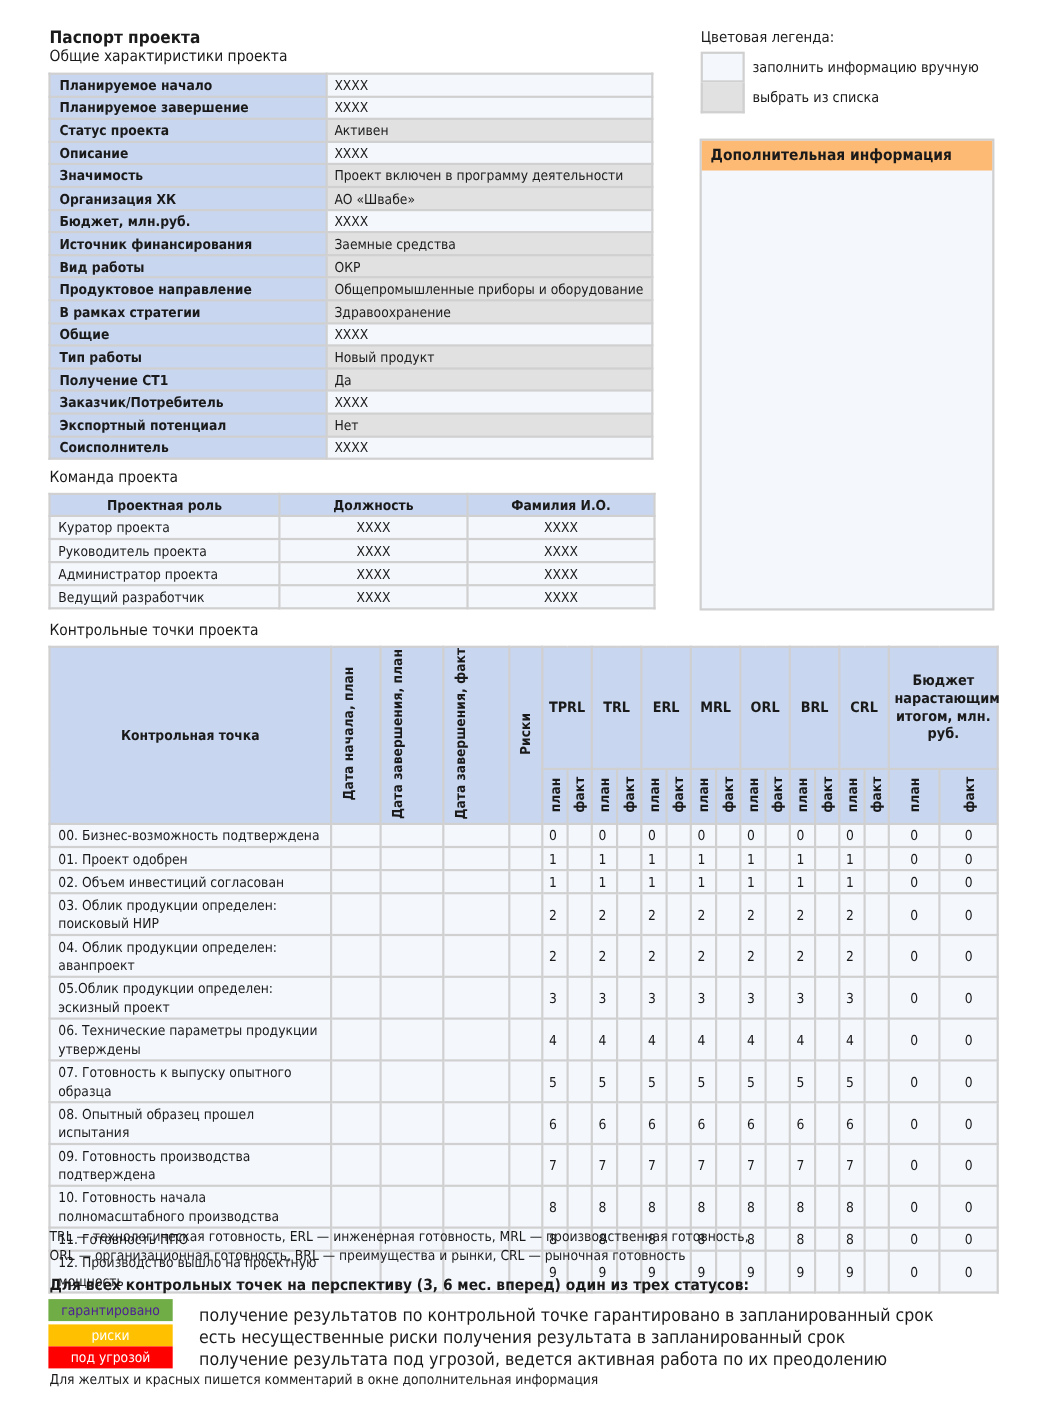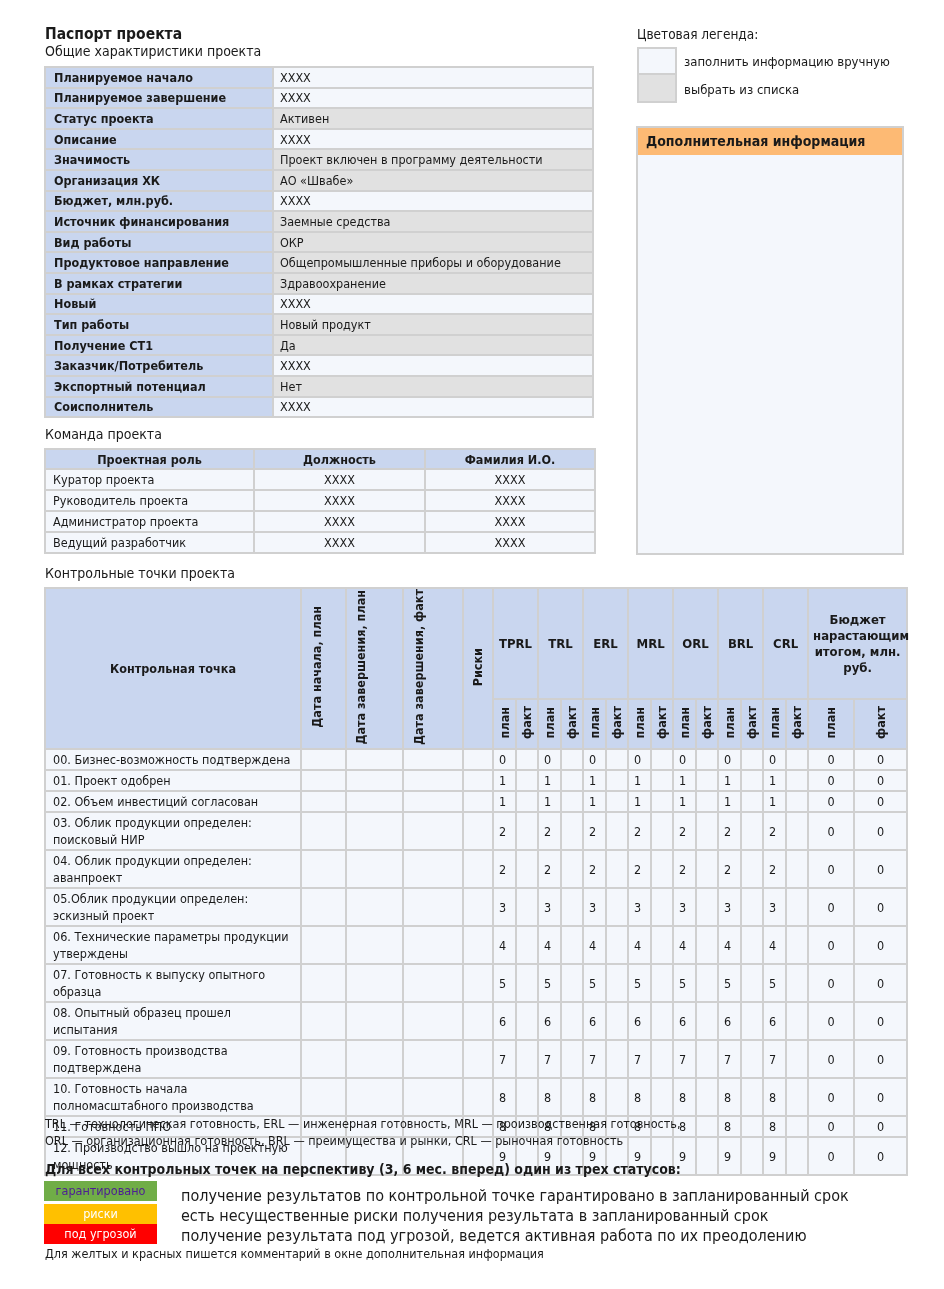--- a/index.html
+++ b/index.html
@@ -13,21 +13,21 @@
   .title { left: 45px; top: 25px; font-size: 15.5px; font-weight: bold; }
   .subtitle { font-size: 14px; font-weight: normal; }
   .h-section { font-size: 14px; }
 
   table { border-collapse: collapse; table-layout: fixed; }
   td, th { padding: 0; }
 
   
   .gen { left: 44px; top: 66px; width: 550px; border: 2px solid #d0d0d0; }
   .gen td { height: 20.6px; border: 2px solid #d0d0d0; font-size: 12.5px; }
-  .gen td.k { background: #c9d6ef; font-weight: bold; padding-left: 8px; width: 228px; }
+  .gen td.k { background: #c9d6ef; font-weight: bold; padding-left: 8px; width: 252px; }
   .gen td.v { padding-left: 6px; }
   .fill-manual { background: #f4f7fc; }
   .fill-list { background: #e1e1e1; }
 
   
   .legend-title { left: 637px; top: 26px; font-size: 13.5px; }
   .legend-box { width: 40px; height: 28px; border: 2px solid #d0d0d0; }
   .legend-text { font-size: 13px; }
 
   
@@ -108,21 +108,21 @@
       </tr>
       <tr>
         <td class="k">Продуктовое направление</td>
         <td class="v fill-list">Общепромышленные приборы и оборудование</td>
       </tr>
       <tr>
         <td class="k">В рамках стратегии</td>
         <td class="v fill-list">Здравоохранение</td>
       </tr>
       <tr>
-        <td class="k">Новый</td>
+        <td class="k">Общие</td>
         <td class="v fill-manual">XXXX</td>
       </tr>
       <tr>
         <td class="k">Тип работы</td>
         <td class="v fill-list">Новый продукт</td>
       </tr>
       <tr>
         <td class="k">Получение СТ1</td>
         <td class="v fill-list">Да</td>
       </tr>

